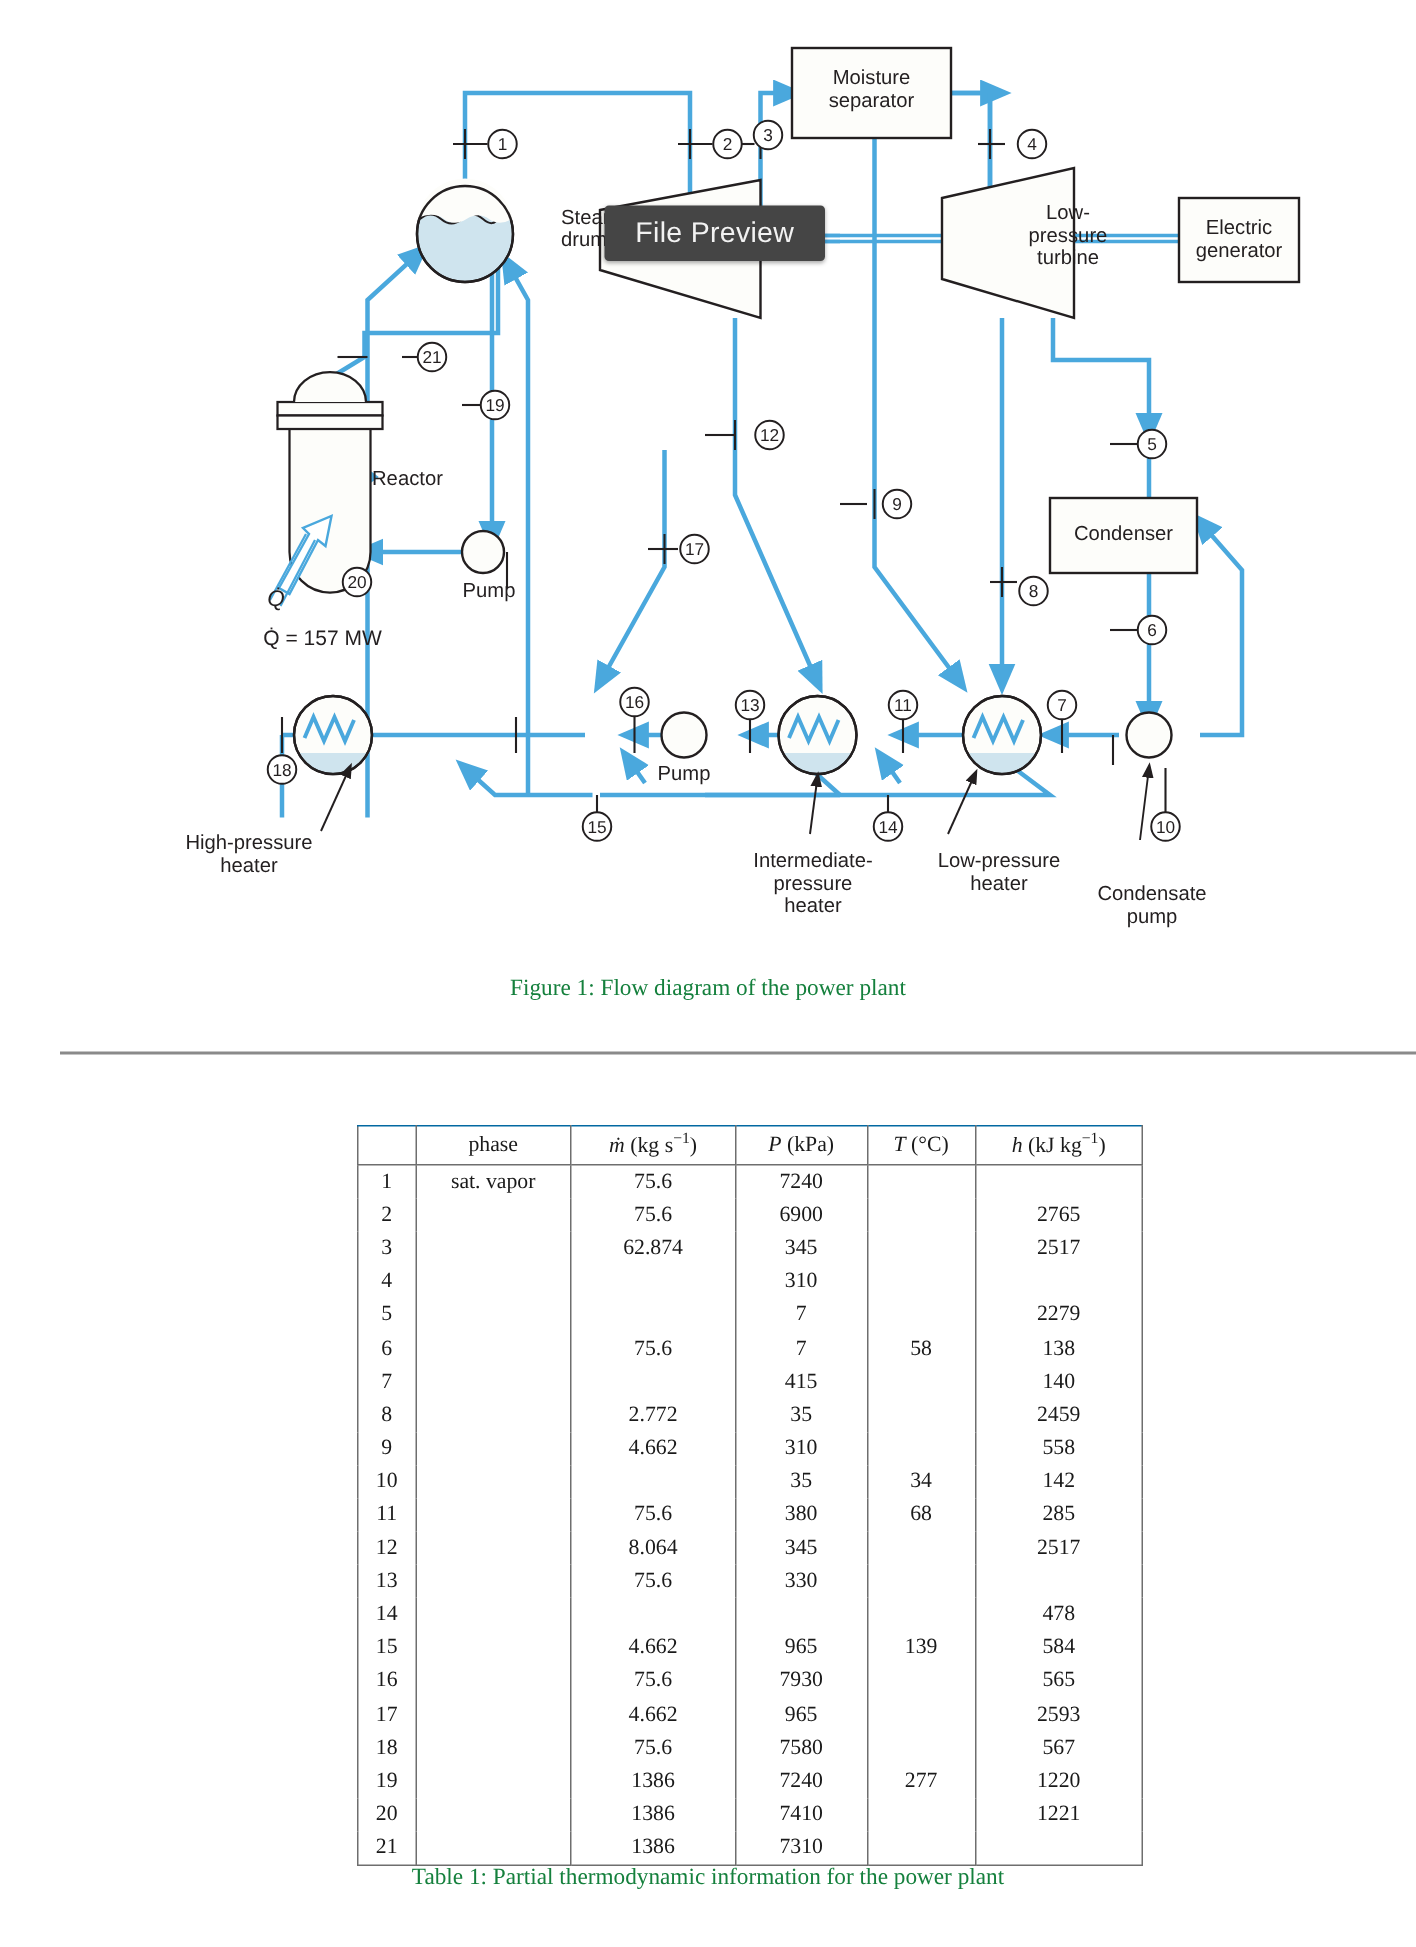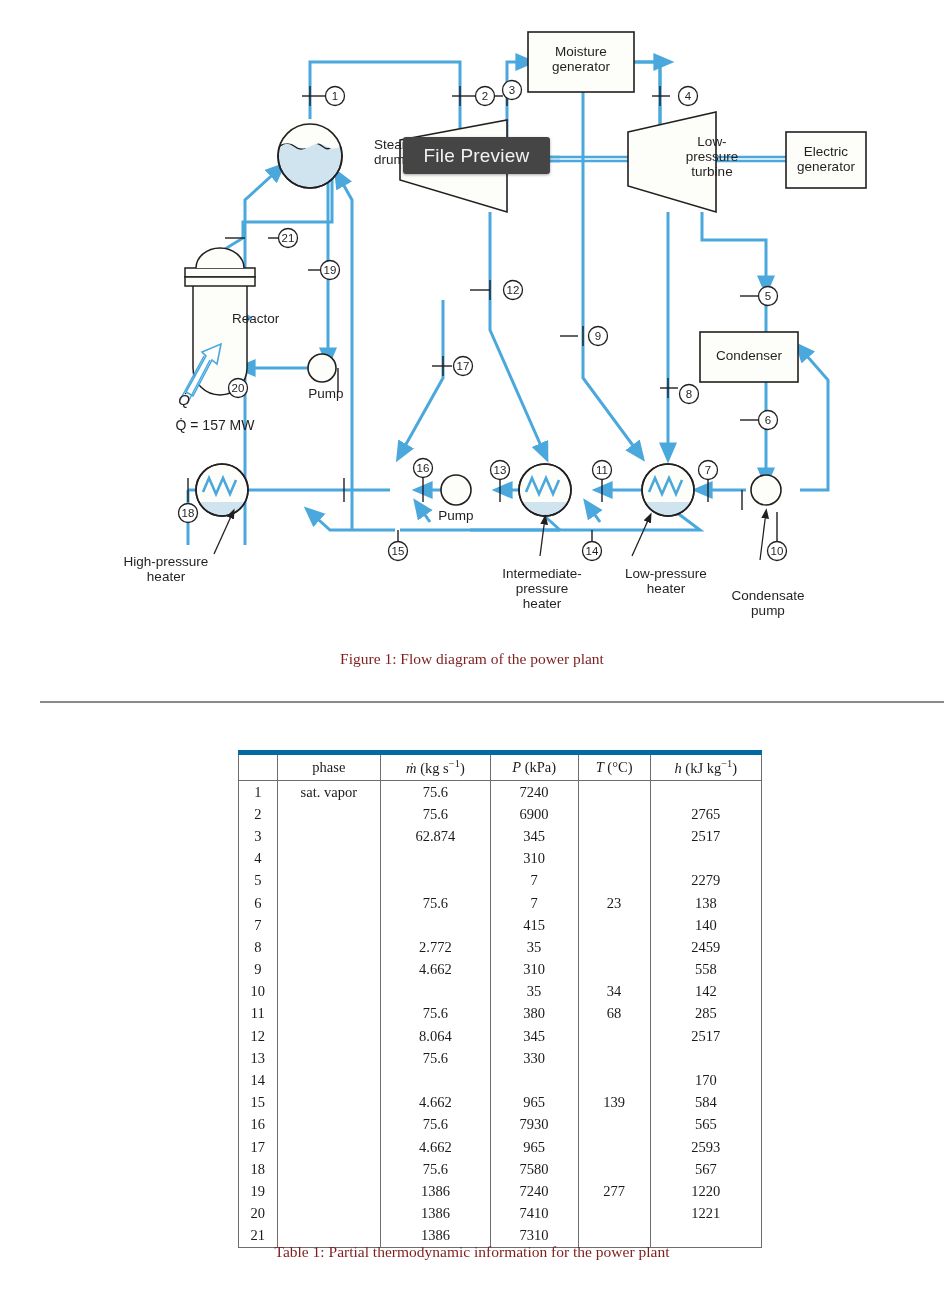--- a/index.html
+++ b/index.html
@@ -30,39 +30,39 @@
     z-index:50;
   }
   #file-preview-tooltip .fp-text{
     color:#f2f2f2;font-family:"Liberation Sans", sans-serif;
     font-size:19px;letter-spacing:.2px;white-space:nowrap;
   }
 
   
   .caption{
     position:absolute;width:944px;text-align:center;
-    font-family:"Liberation Serif", serif;font-size:15.5px;color:#7f1d1d;
+    font-family:"Liberation Serif", serif;font-size:15.5px;color:#15803d;
   }
   #fig-caption{top:650px;}
   #table-caption{top:1243px;}
 
   
   #hrule{position:absolute;left:40px;top:701px;width:904px;height:2px;background:#8a8a8a;}
 
   
   #table-wrap{position:absolute;left:238px;top:750px;width:524px;}
   table.thermo{
     border-collapse:collapse;width:524px;
     font-family:"Liberation Serif", serif;font-size:14.5px;color:#1a1a1a;
   }
   table.thermo td, table.thermo th{
     border-left:1px solid #6e6e6e;border-right:1px solid #6e6e6e;
     text-align:center;padding:0;height:22.2px;font-weight:normal;
   }
-  table.thermo thead th{border-top:5px solid #0369a1;border-bottom:1px solid #6e6e6e;height:25px;}
+  table.thermo thead th{border-top:1px solid #0369a1;border-bottom:1px solid #6e6e6e;height:25px;}
   table.thermo tbody tr:last-child td{border-bottom:1px solid #6e6e6e;}
   table.thermo .c-idx{width:38px;}
   table.thermo .c-phase{width:104px;}
   table.thermo .c-m{width:110px;font-family:Liberation Serif, serif;}
   table.thermo .c-p{width:88px;}
   table.thermo .c-t{width:72px;}
   table.thermo .c-h{width:112px;}
   .mathit{font-style:italic;}
   sup{font-size:.72em;vertical-align:super;}
 </style>
@@ -302,30 +302,30 @@
           <text x="188" y="517">18</text>
         <text x="330" y="274">19</text>
           <text x="238" y="392">20</text>
         <text x="288" y="242">21</text>
       </g>
     </svg>
 
     <div class="fig-label" style="left:340px;top:137px;width:62px;text-align:left;margin-left:34px;">Steam
 drum</div>
     <div class="fig-label" style="left:528px;top:44px;width:106px;">Moisture
-generator</div>
+separator</div>
     <div class="fig-label" style="left:400px;top:144px;width:108px;">High-pressure
 turbine</div>
     <div class="fig-label" style="left:630px;top:134px;width:84px;padding-left:40px;">Low-
 pressure
 turbine</div>
     <div class="fig-label" style="left:786px;top:144px;width:80px;">Electric
 generator</div>
     <div class="fig-label" style="left:700px;top:348px;width:98px;">Condenser</div>
-    <div class="fig-label" style="left:232px;top:311px;width:70px;text-align:left;">Reactor</div>
+    <div class="fig-label" style="left:248px;top:311px;width:70px;text-align:left;">Reactor</div>
     <div class="fig-label" style="left:296px;top:386px;width:60px;">Pump</div>
     <div class="fig-label" style="left:426px;top:508px;width:60px;">Pump</div>
     <div class="fig-label" style="left:110px;top:554px;width:112px;">High-pressure
 heater</div>
     <div class="fig-label" style="left:488px;top:566px;width:108px;">Intermediate-
 pressure
 heater</div>
     <div class="fig-label" style="left:612px;top:566px;width:108px;">Low-pressure
 heater</div>
     <div class="fig-label" style="left:716px;top:588px;width:104px;">Condensate
@@ -393,21 +393,21 @@
             <td class="c-m"></td>
             <td class="c-p">7</td>
             <td class="c-t"></td>
             <td class="c-h">2279</td>
           </tr>
           <tr>
             <td class="c-idx">6</td>
             <td class="c-phase"></td>
             <td class="c-m">75.6</td>
             <td class="c-p">7</td>
-            <td class="c-t">23</td>
+            <td class="c-t">58</td>
             <td class="c-h">138</td>
           </tr>
           <tr>
             <td class="c-idx">7</td>
             <td class="c-phase"></td>
             <td class="c-m"></td>
             <td class="c-p">415</td>
             <td class="c-t"></td>
             <td class="c-h">140</td>
           </tr>
@@ -458,21 +458,21 @@
             <td class="c-p">330</td>
             <td class="c-t"></td>
             <td class="c-h"></td>
           </tr>
           <tr>
             <td class="c-idx">14</td>
             <td class="c-phase"></td>
             <td class="c-m"></td>
             <td class="c-p"></td>
             <td class="c-t"></td>
-            <td class="c-h">170</td>
+            <td class="c-h">478</td>
           </tr>
           <tr>
             <td class="c-idx">15</td>
             <td class="c-phase"></td>
             <td class="c-m">4.662</td>
             <td class="c-p">965</td>
             <td class="c-t">139</td>
             <td class="c-h">584</td>
           </tr>
           <tr>

